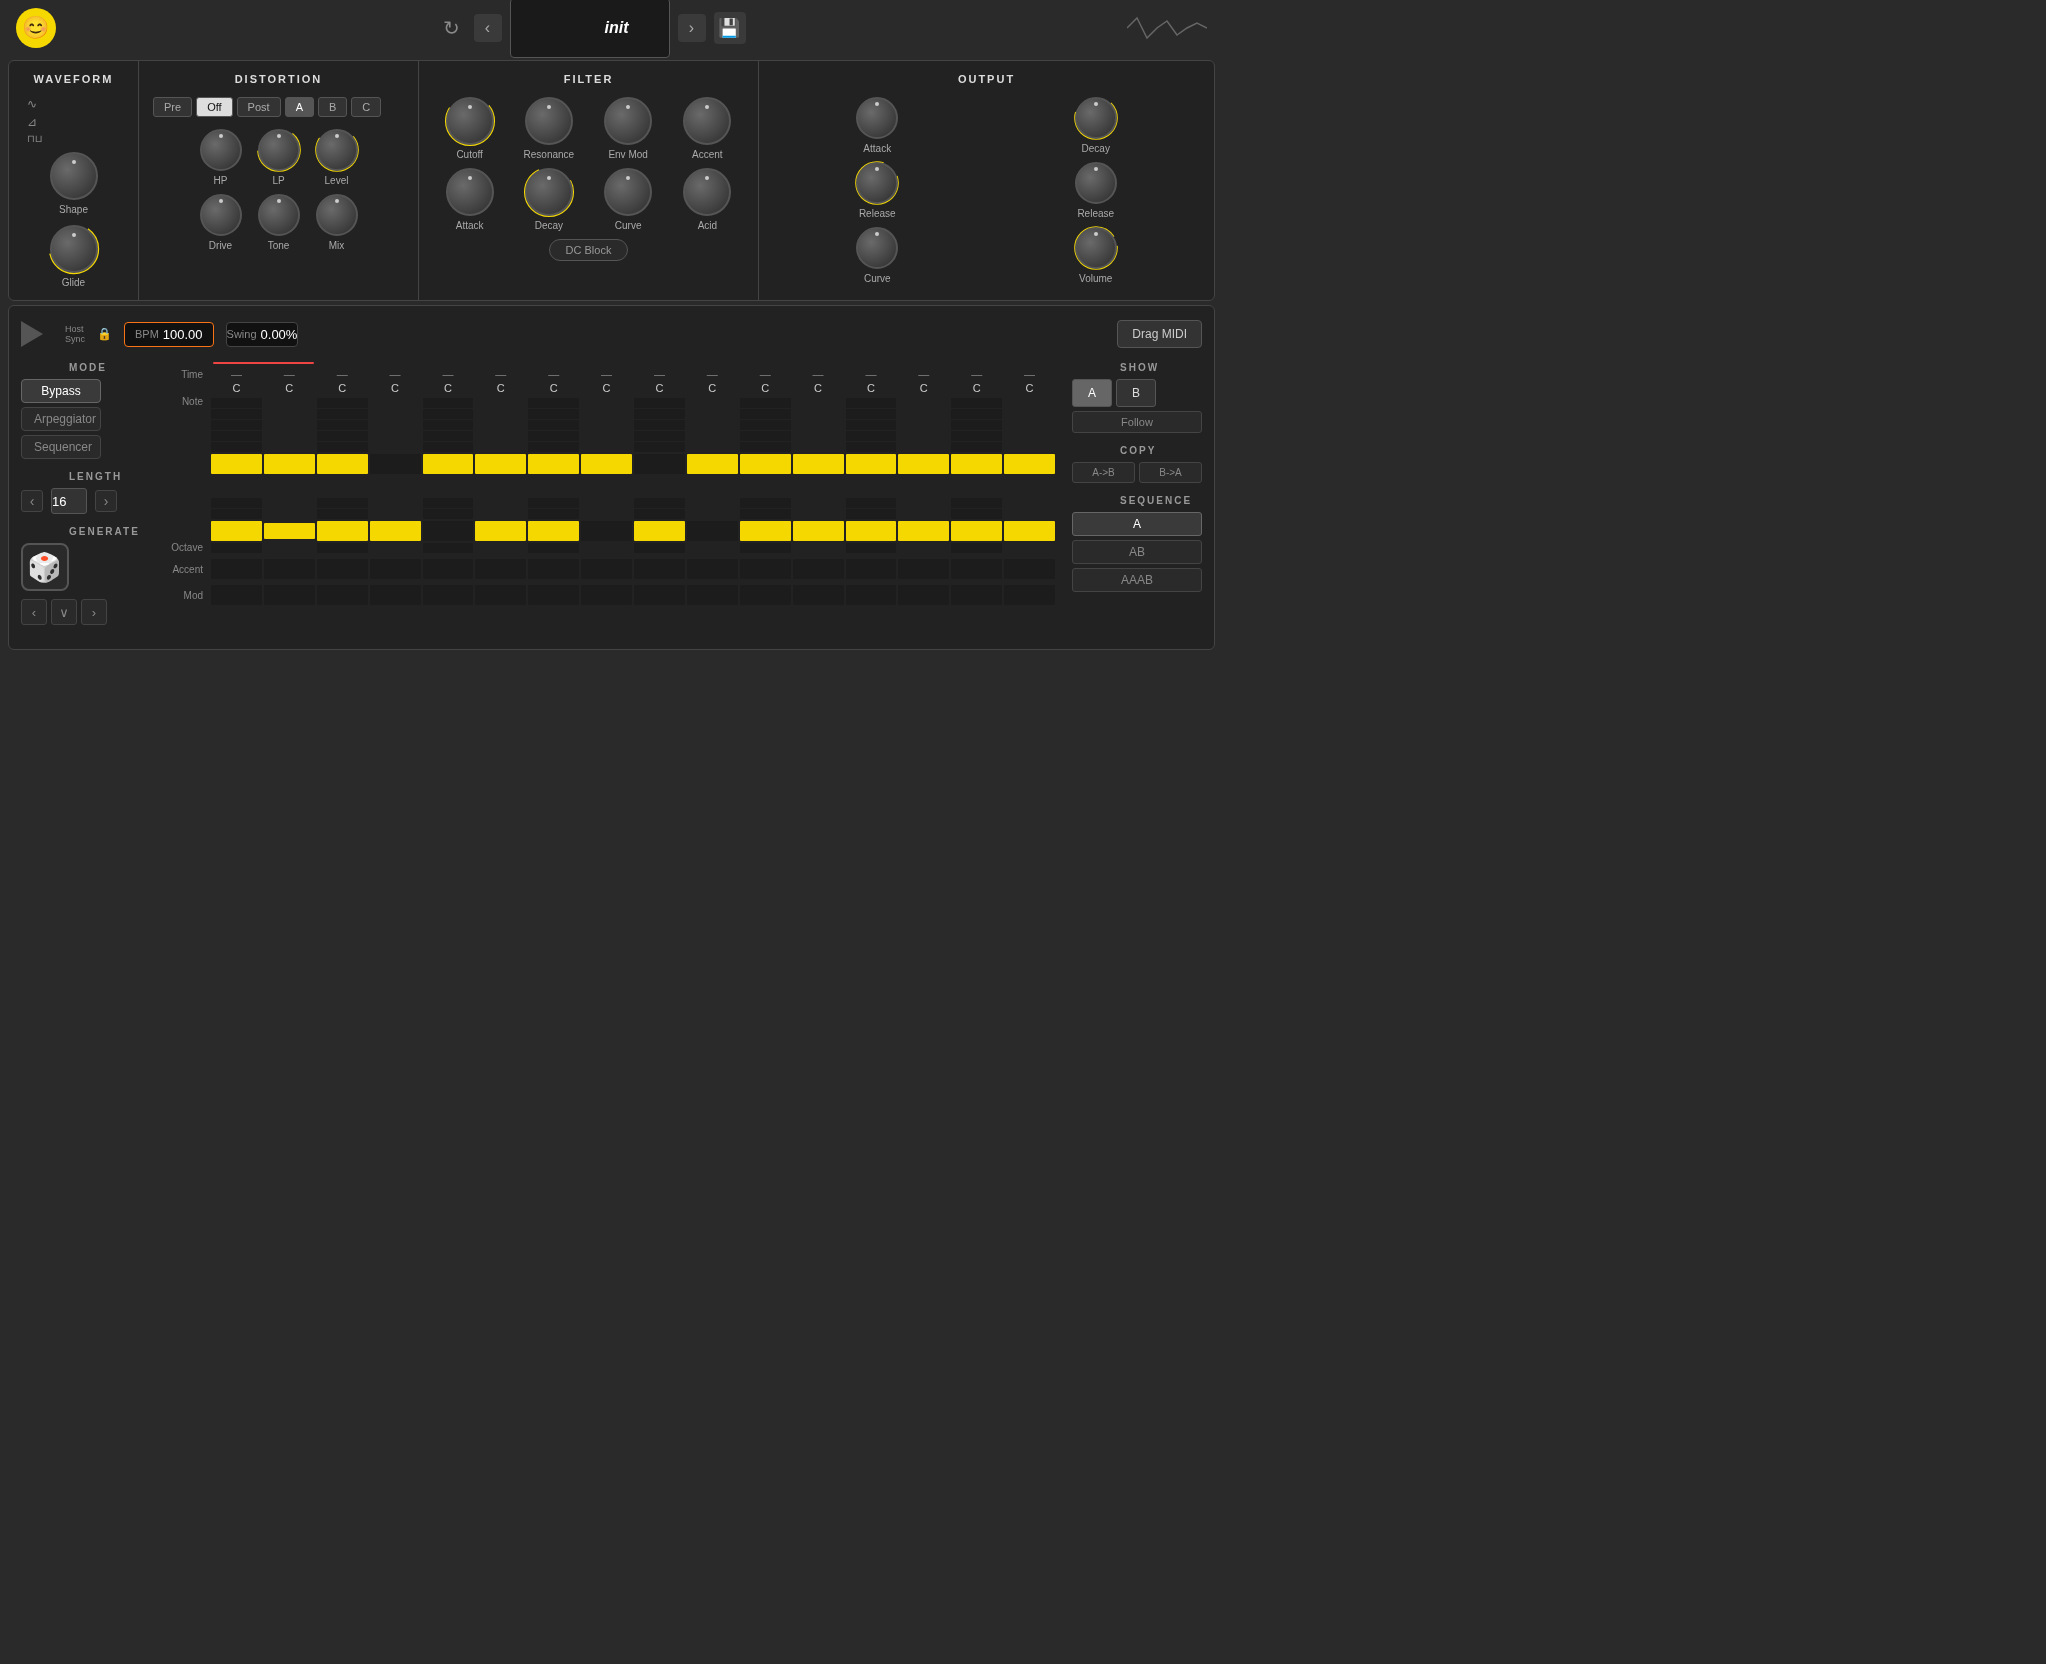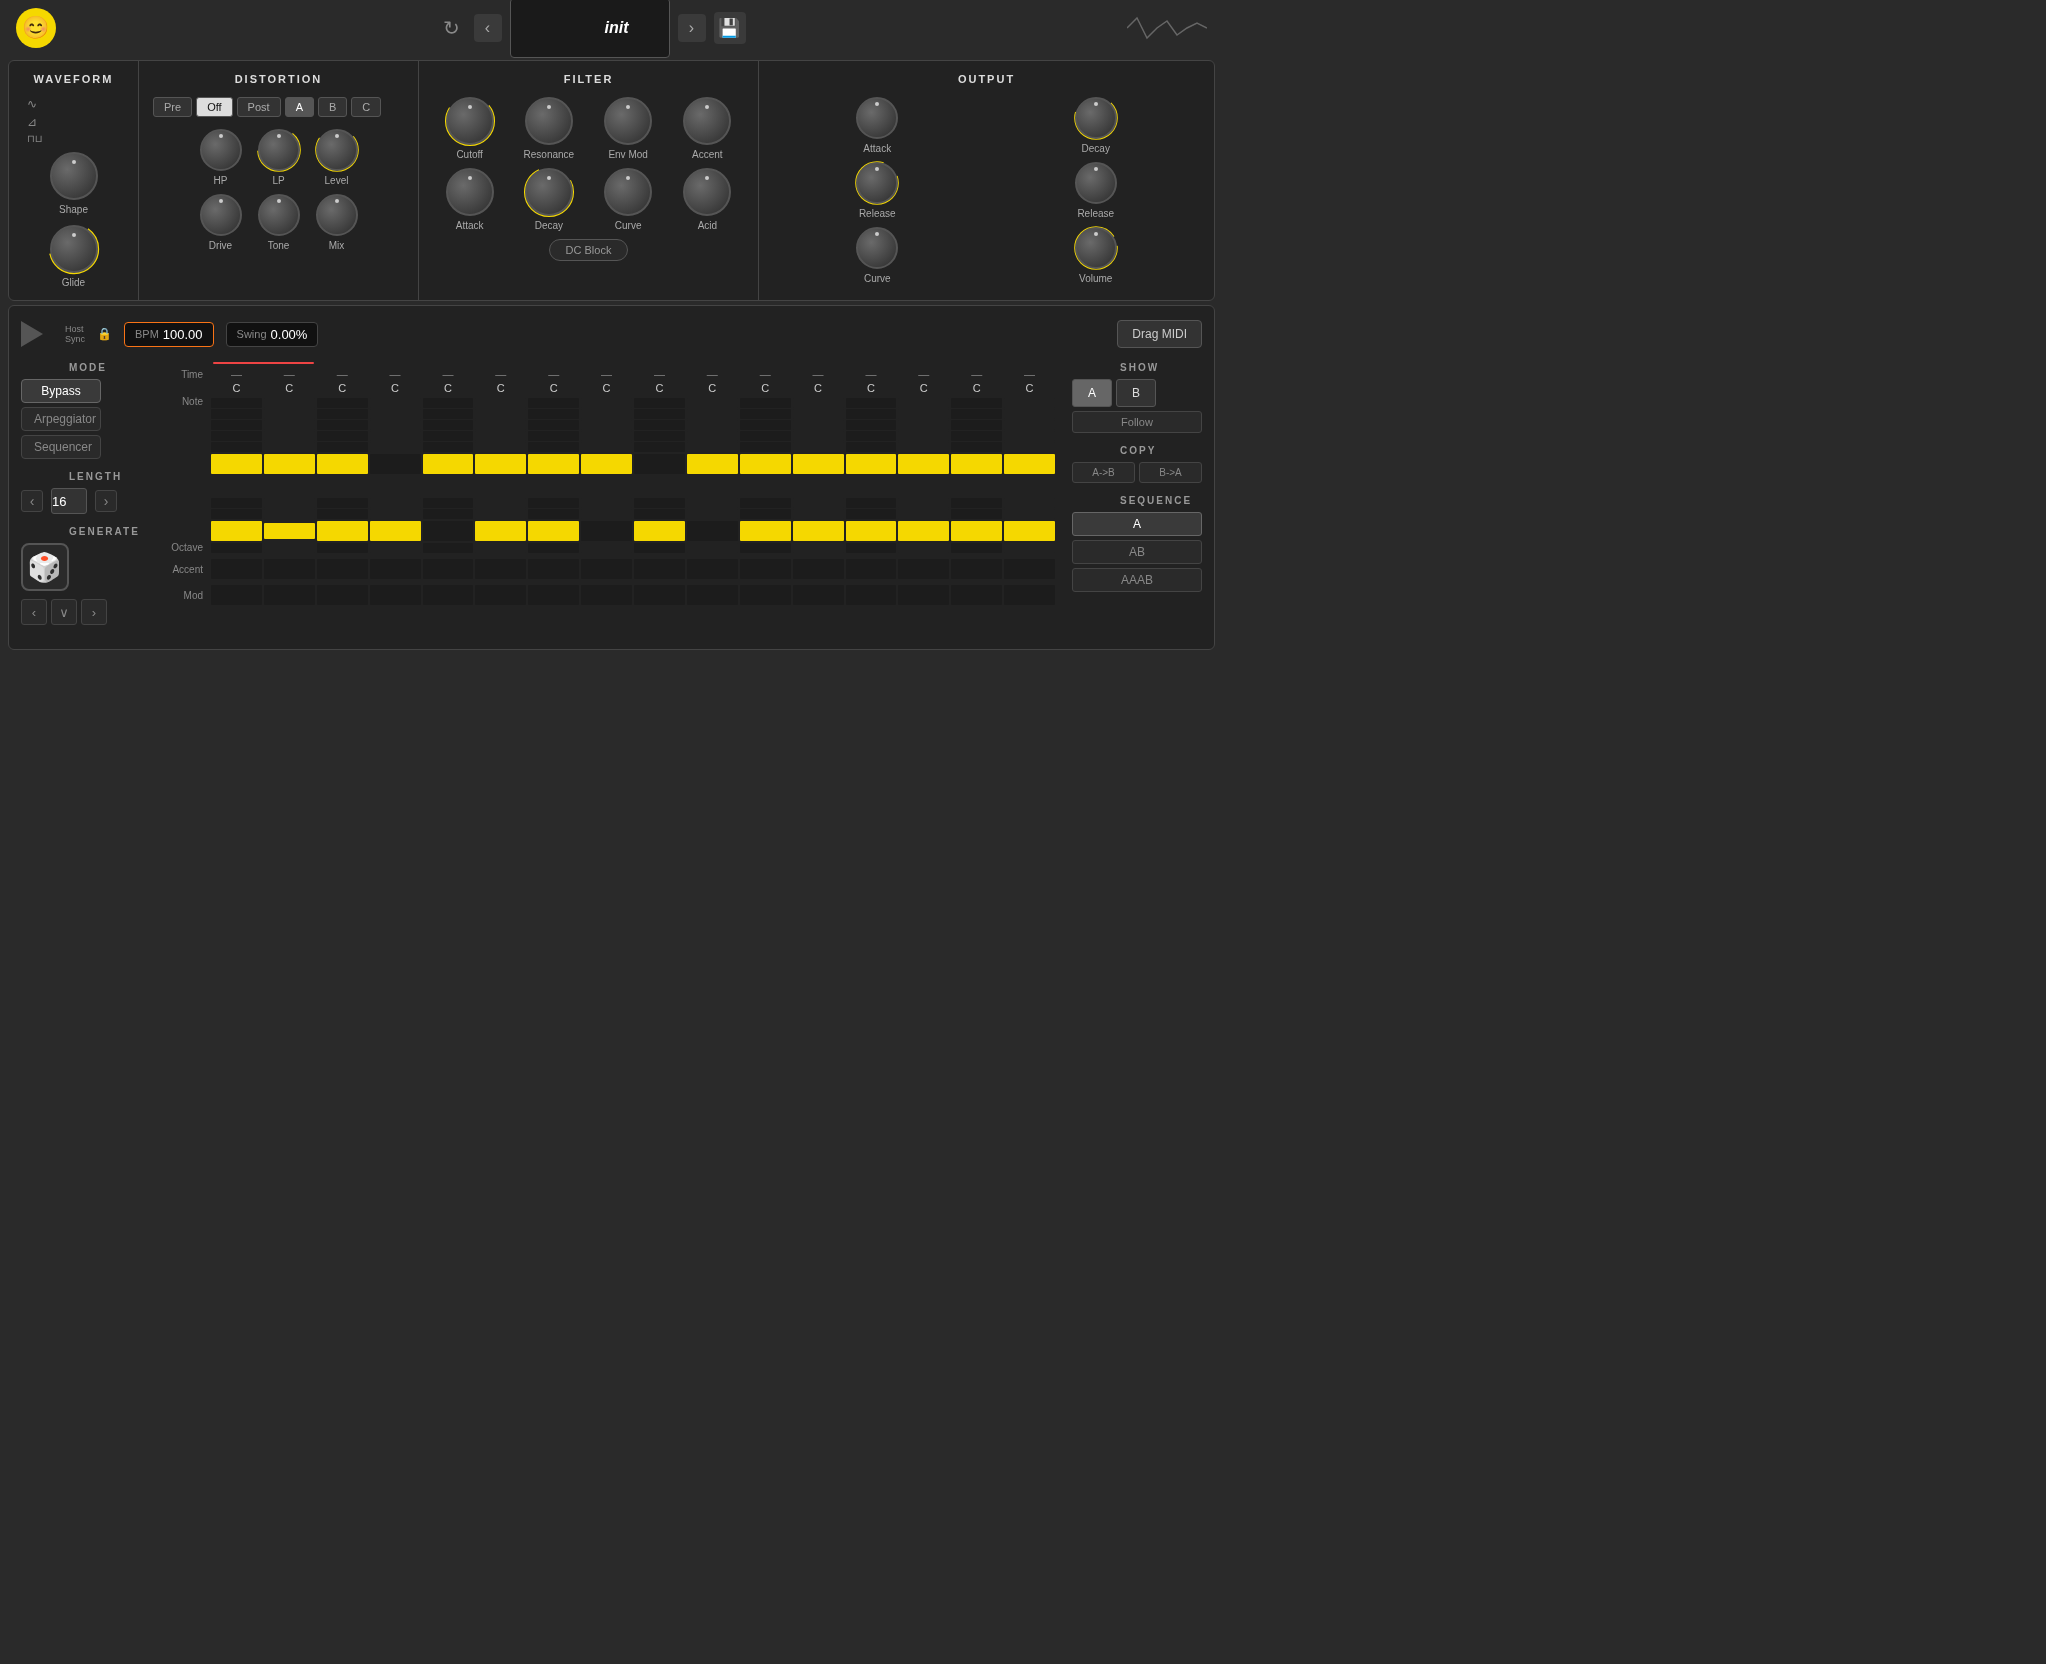--- a/index.html
+++ b/index.html
@@ -189,21 +189,21 @@
     .bpm-display {
       background: #111; border: 1px solid #f97316;
       padding: 4px 10px; border-radius: 4px;
       font-size: 13px; color: #fff;
       display: flex; align-items: center; gap: 4px;
     }
     .bpm-label { color: #888; font-size: 11px; }
 
     .swing-display {
       background: #111; border: 1px solid #444;
-      padding: 4px 10px; border-radius: 4px;
+      padding: 4px 0; border-radius: 4px;
       font-size: 13px; color: #fff;
       display: flex; align-items: center; gap: 4px;
     }
 
     .drag-midi-btn {
       background: #333; border: 1px solid #555; color: #ccc;
       padding: 6px 14px; border-radius: 4px; font-size: 12px; cursor: pointer;
       margin-left: auto;
     }
 

